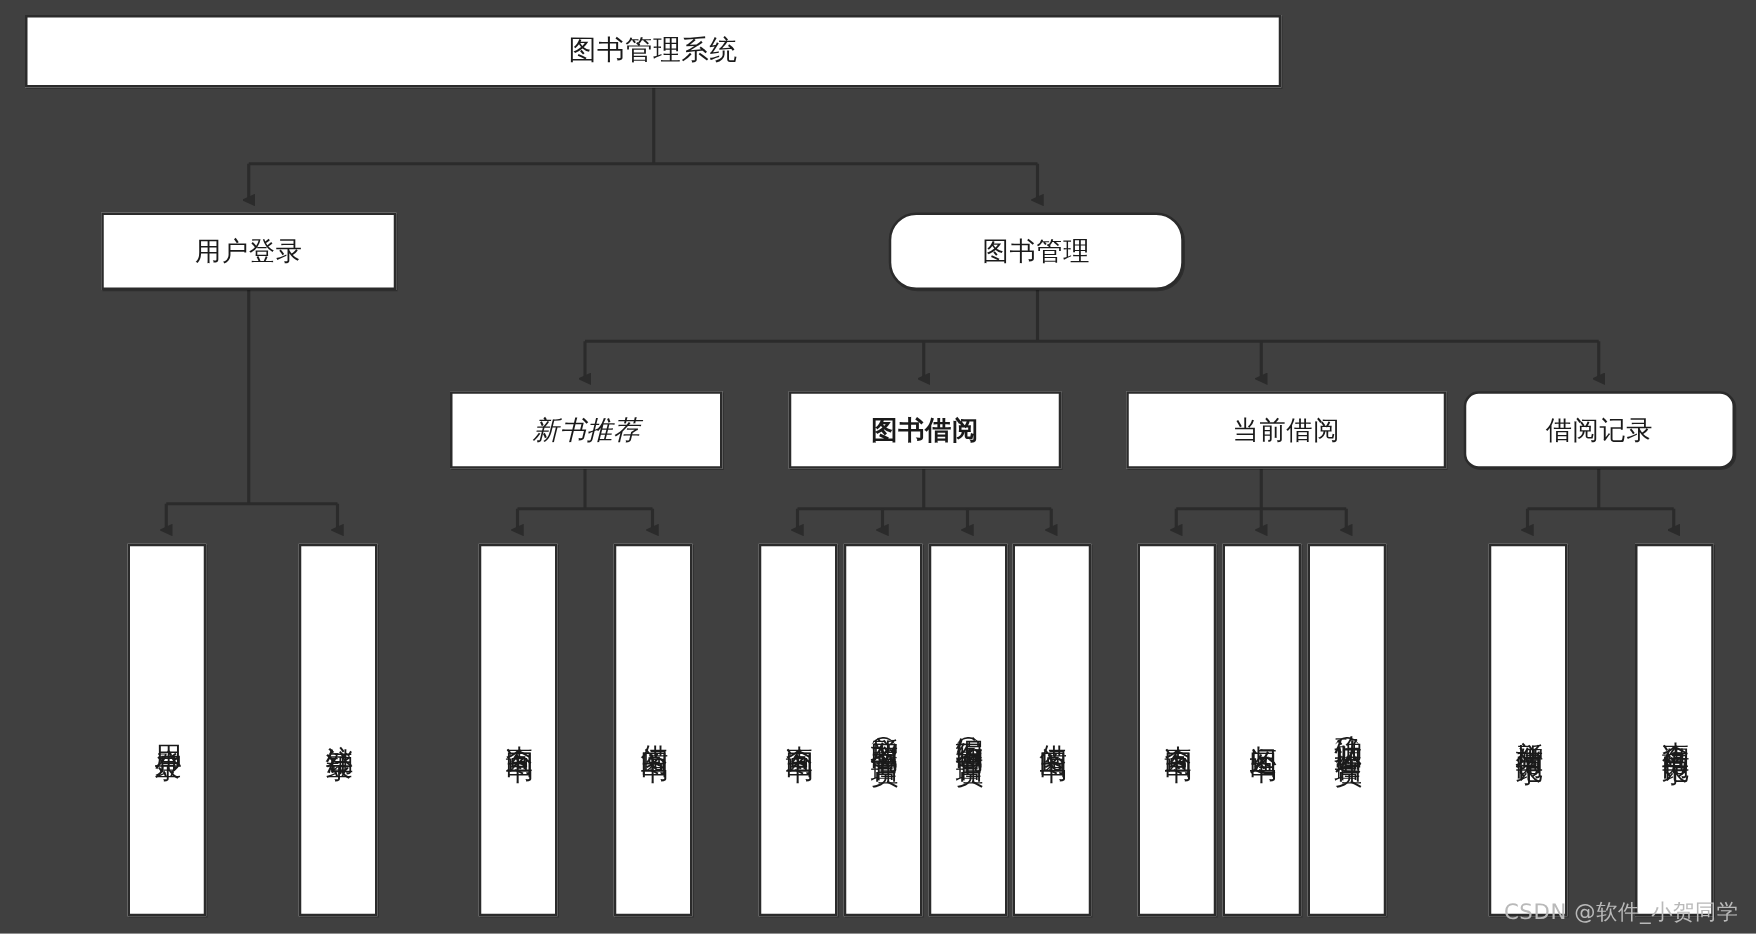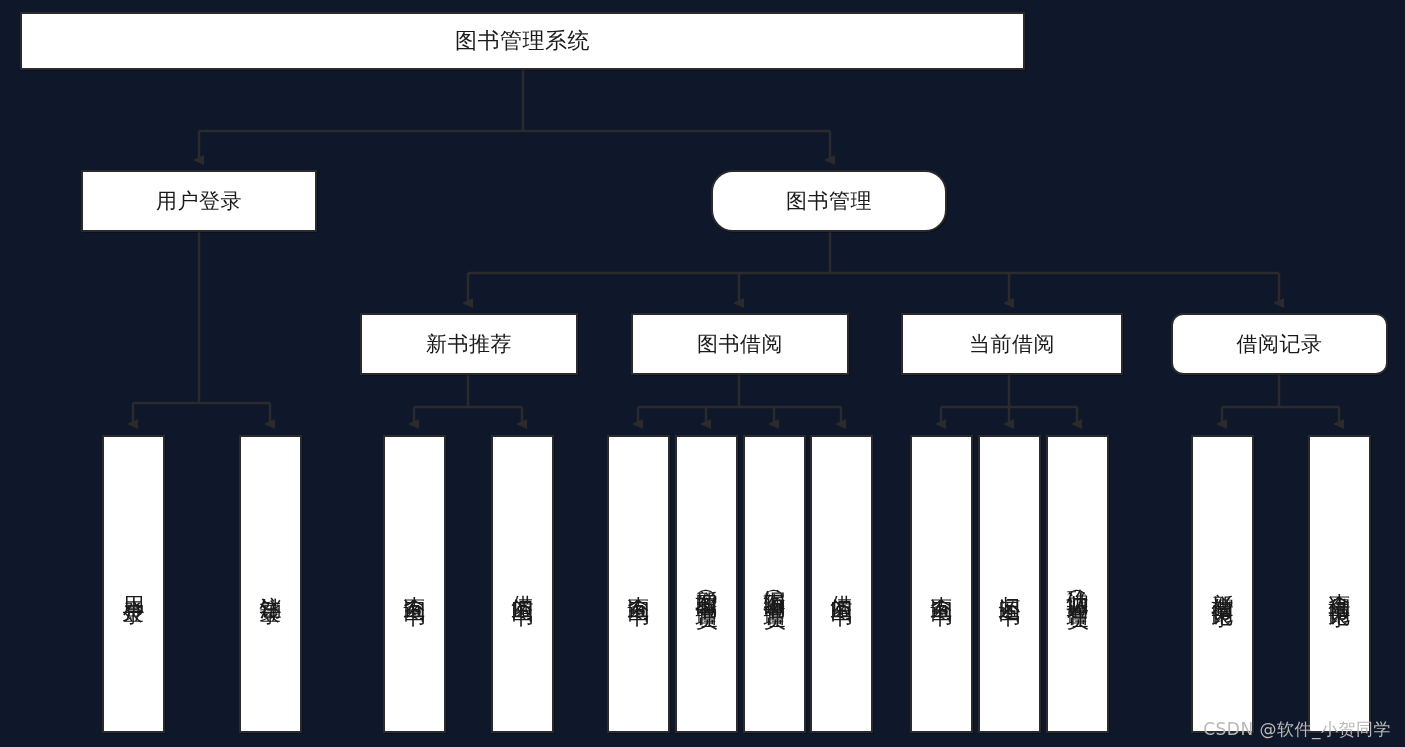--- a/index.html
+++ b/index.html
@@ -7,21 +7,21 @@
     padding: 0;
     background: #ffffff;
   }
   body {
     font-family: "DejaVu Sans", "Liberation Sans", sans-serif;
   }
   #canvas {
     position: relative;
     width: 1405px;
     height: 747px;
-    background: #0f172a;
+    background: #404040;
     overflow: hidden;
   }
   #edges {
     position: absolute;
     left: 0;
     top: 0;
     width: 1405px;
     height: 747px;
     pointer-events: none;
   }
@@ -131,29 +131,29 @@
   </div>
 
   <div class="node horiz" style="left:81px; top:170px; width:236px; height:62px;">
     <span class="lbl">用户登录</span>
   </div>
 
   <div class="node horiz" style="left:711px; top:170px; width:236px; height:62px;border-radius:22px;">
     <span class="lbl">图书管理</span>
   </div>
 
-  <div class="node horiz" style="left:360px; top:313px; width:218px; height:62px;">
+  <div class="node horiz" style="left:360px; top:313px; width:218px; height:62px;font-style:italic;">
     <span class="lbl">新书推荐</span>
   </div>
 
-  <div class="node horiz" style="left:631px; top:313px; width:218px; height:62px;">
+  <div class="node horiz" style="left:631px; top:313px; width:218px; height:62px;font-weight:bold;">
     <span class="lbl">图书借阅</span>
   </div>
 
-  <div class="node horiz" style="left:901px; top:313px; width:222px; height:62px;">
+  <div class="node horiz" style="left:901px; top:313px; width:256px; height:62px;">
     <span class="lbl">当前借阅</span>
   </div>
 
   <div class="node horiz" style="left:1171px; top:313px; width:217px; height:62px;border-radius:12px;">
     <span class="lbl">借阅记录</span>
   </div>
 
   <div class="node vert" style="left:102px; top:435px; width:63px; height:298px;">
     <span class="lbl">用户登录</span>
   </div>

